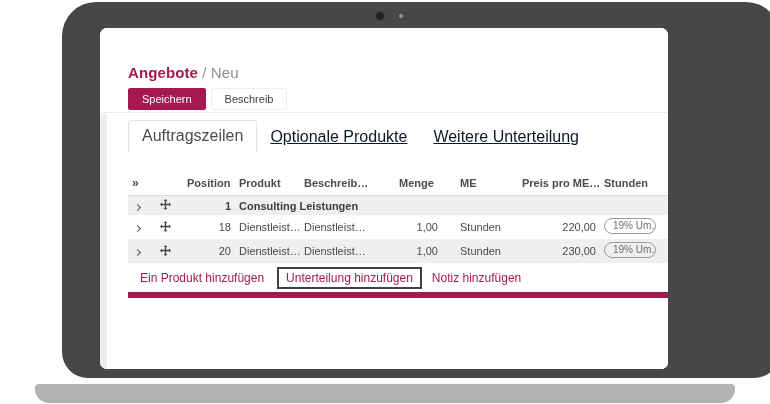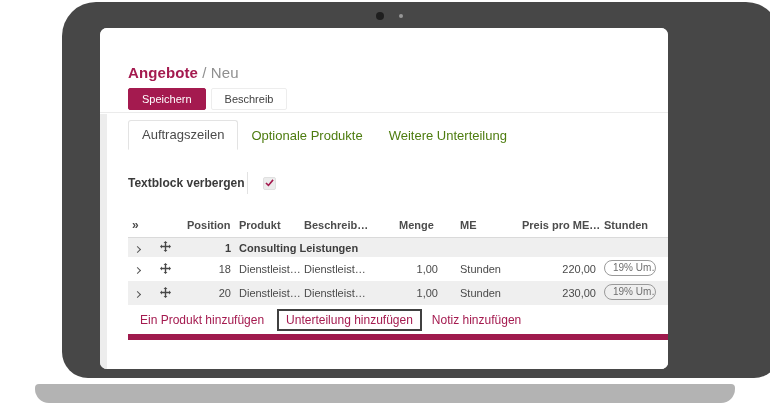--- a/index.html
+++ b/index.html
@@ -28,24 +28,24 @@
   .btn-row { margin-top:7px; display:flex; }
   .btn { font-size:11px; font-family:inherit; padding:4px 13px; border-radius:2px; cursor:pointer; }
   .btn-primary { background:#a41a4f; color:#ffffff; border:1px solid #a41a4f; }
   .btn-flat { background:#ffffff; color:#414141; border:1px solid #ededed; margin-left:5px; }
 
   
   .form-area { position:absolute; left:0; top:86px; right:0; bottom:0; background:#ededed; }
   .sheet { position:absolute; left:7px; top:0; right:0; bottom:0; background:#ffffff; padding:6px 0 0 21px; }
 
   
-  .tabs { display:flex; font-size:13px; align-items:flex-end; }
+  .tabs { display:flex; font-size:16px; align-items:flex-end; }
   .tab { padding:6px 13px 7px 13px; cursor:pointer; white-space:nowrap; }
   .tab.active { color:#4b4b4b; border:1px solid #e3e3e3; border-bottom-color:#ffffff; border-radius:3px 3px 0 0; background:#fff; }
-  .tab.inactive { color:#4d7c0f; }
+  .tab.inactive { color:#0f172a;text-decoration:underline; }
 
   
   .field-row { display:flex; align-items:center; margin:21px 0 0 0; height:24px; }
   .field-label { font-size:12px; font-weight:bold; color:#3a3a3a; width:119px; }
   .cell-divider { width:1px; height:22px; background:#e2e2e2; }
   .checkbox { width:13px; height:13px; margin-left:15px; background:#ececec; border:1px solid #e0e0e0;
               border-radius:2px; display:flex; align-items:center; justify-content:center; cursor:pointer; }
 
   
   table.lines { margin-top:20px; width:540px; border-collapse:collapse; table-layout:fixed;
@@ -96,29 +96,20 @@
 
       <div class="form-area">
         <div class="sheet">
 
           <div class="tabs">
             <span class="tab active">Auftragszeilen</span>
             <span class="tab inactive">Optionale Produkte</span>
             <span class="tab inactive">Weitere Unterteilung</span>
           </div>
 
-          <div class="field-row">
-            <span class="field-label">Textblock verbergen</span>
-            <span class="cell-divider"></span>
-            <span class="checkbox">
-              <svg width="9" height="8" viewBox="0 0 10 9">
-                <polyline points="1,4.5 3.8,7.2 9,1" fill="none" stroke="#a41a4f" stroke-width="1.8"></polyline>
-              </svg>
-            </span>
-          </div>
 
           <table class="lines">
             <colgroup>
               <col style="width:24px">
                 <col style="width:31px">
                 <col style="width:52px">
               <col style="width:65px">
                 <col style="width:95px">
                 <col style="width:47px">
               <col style="width:76px">

